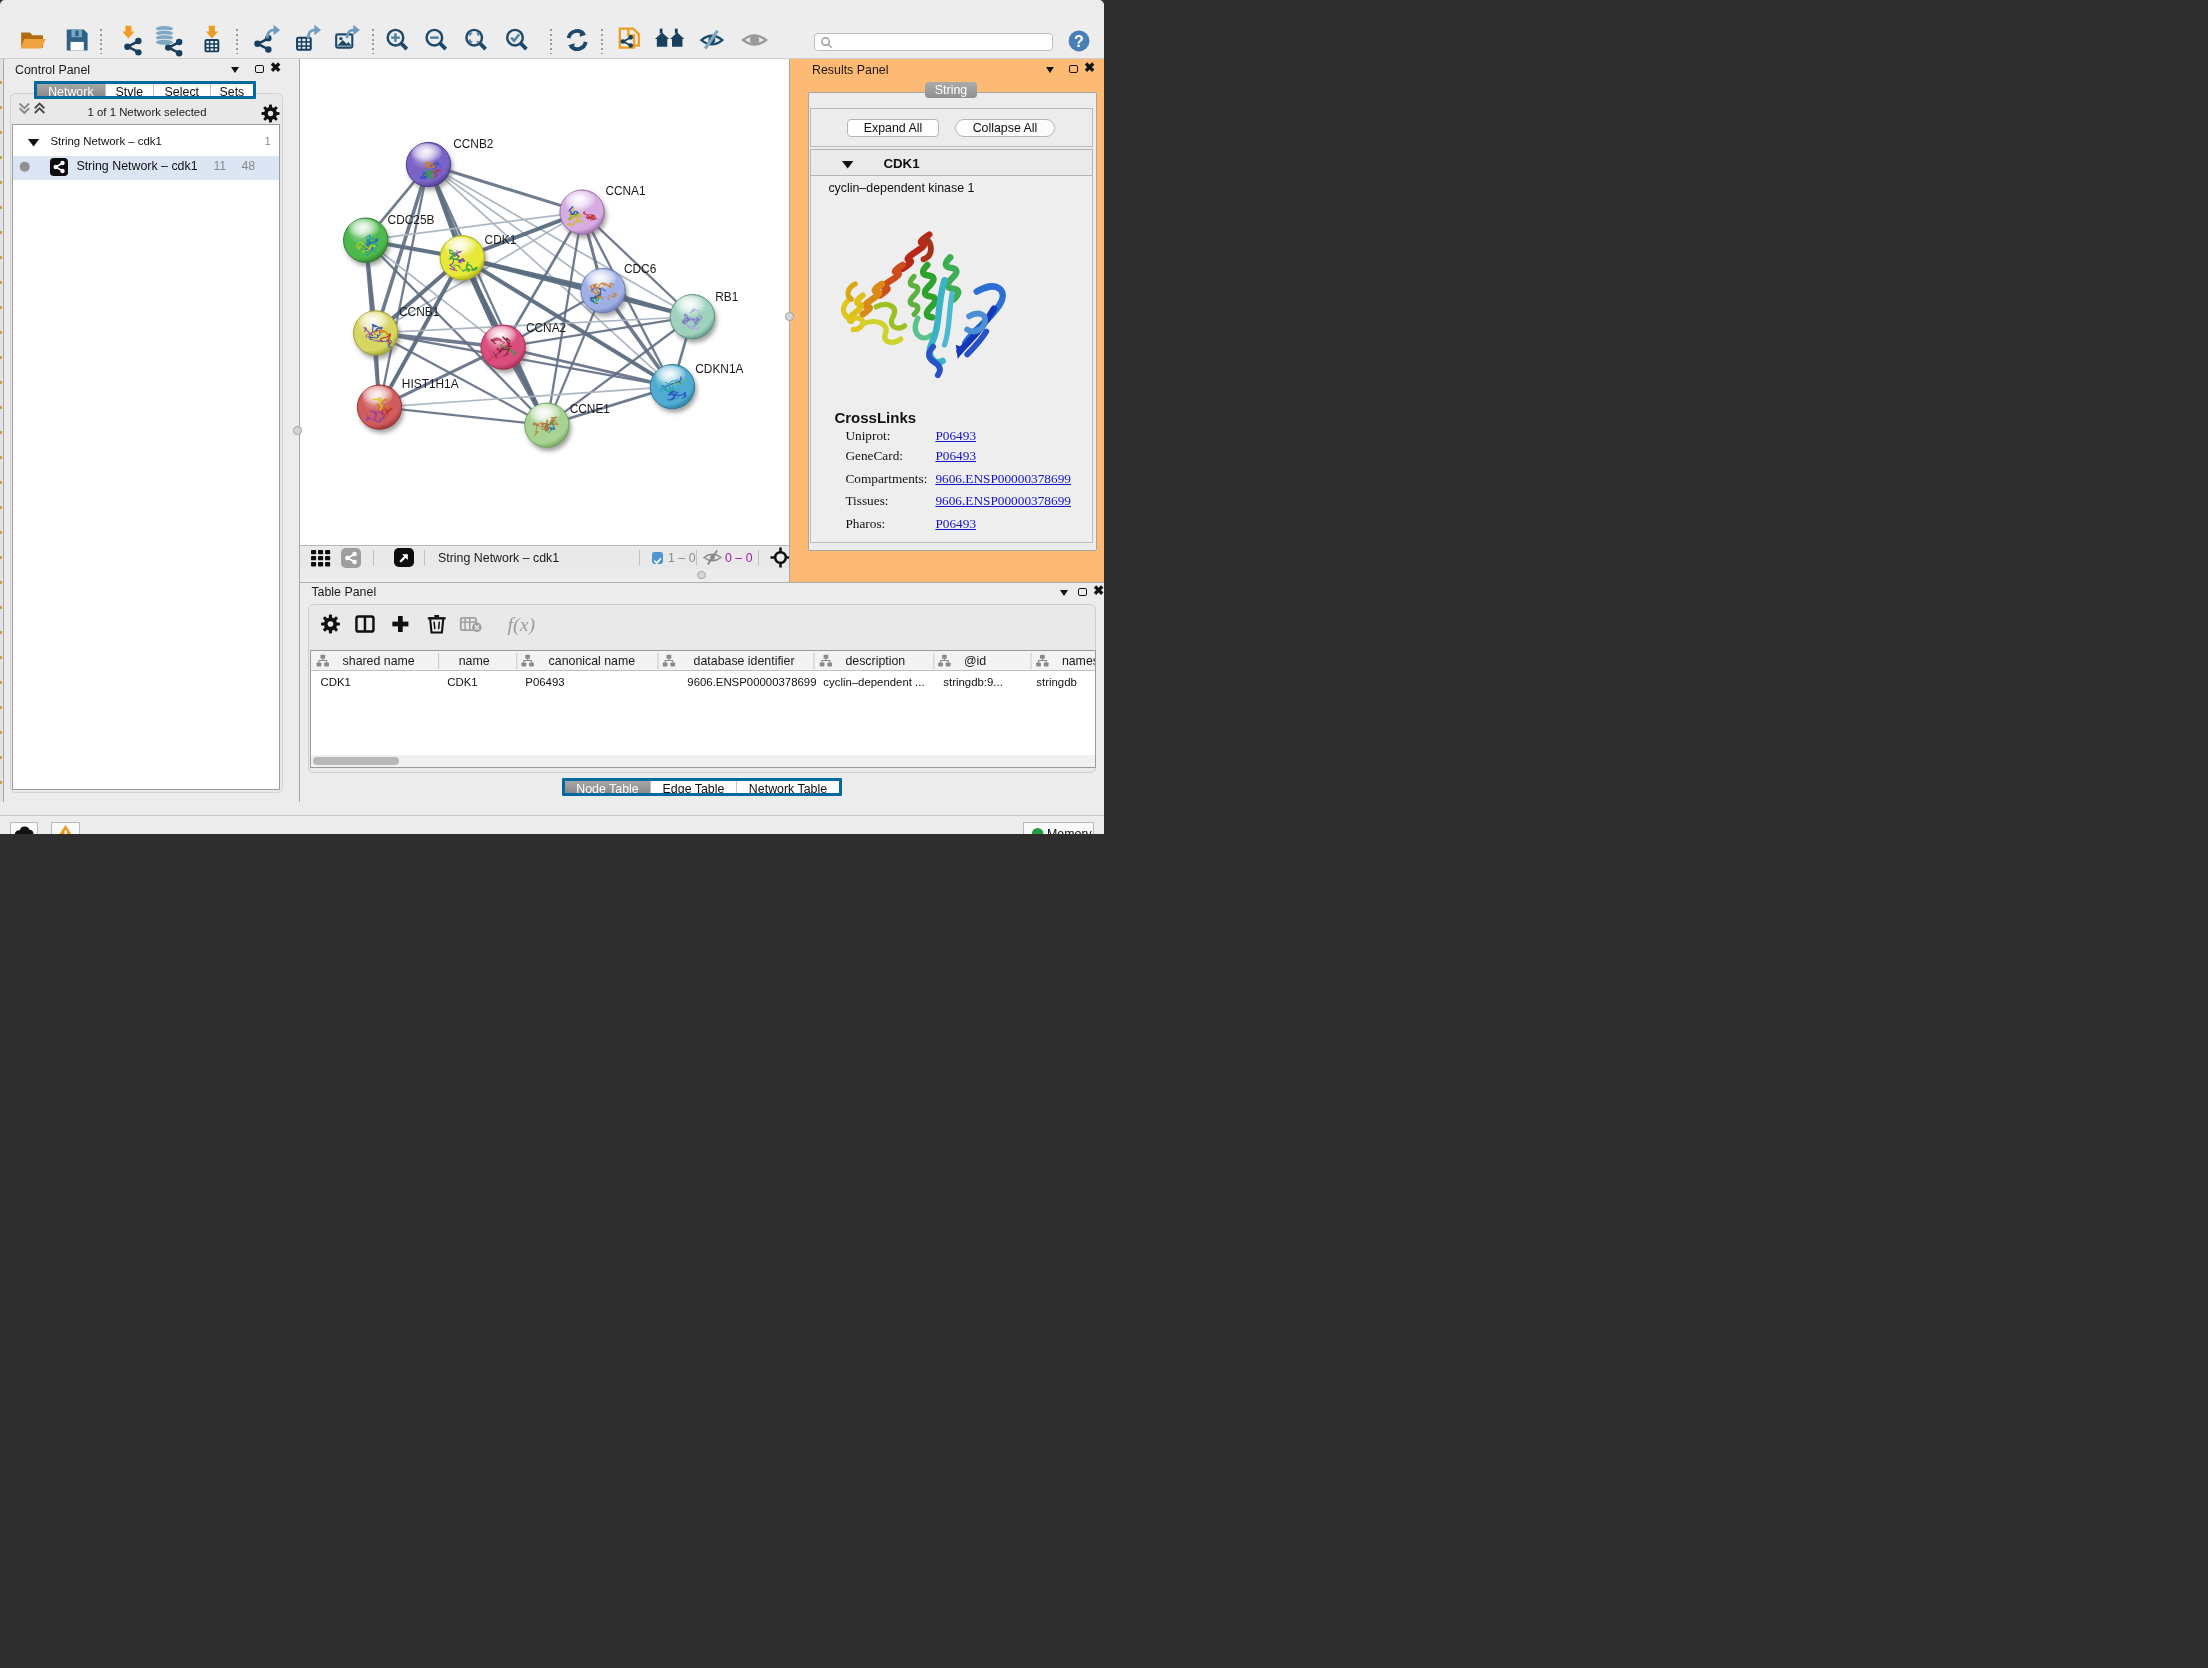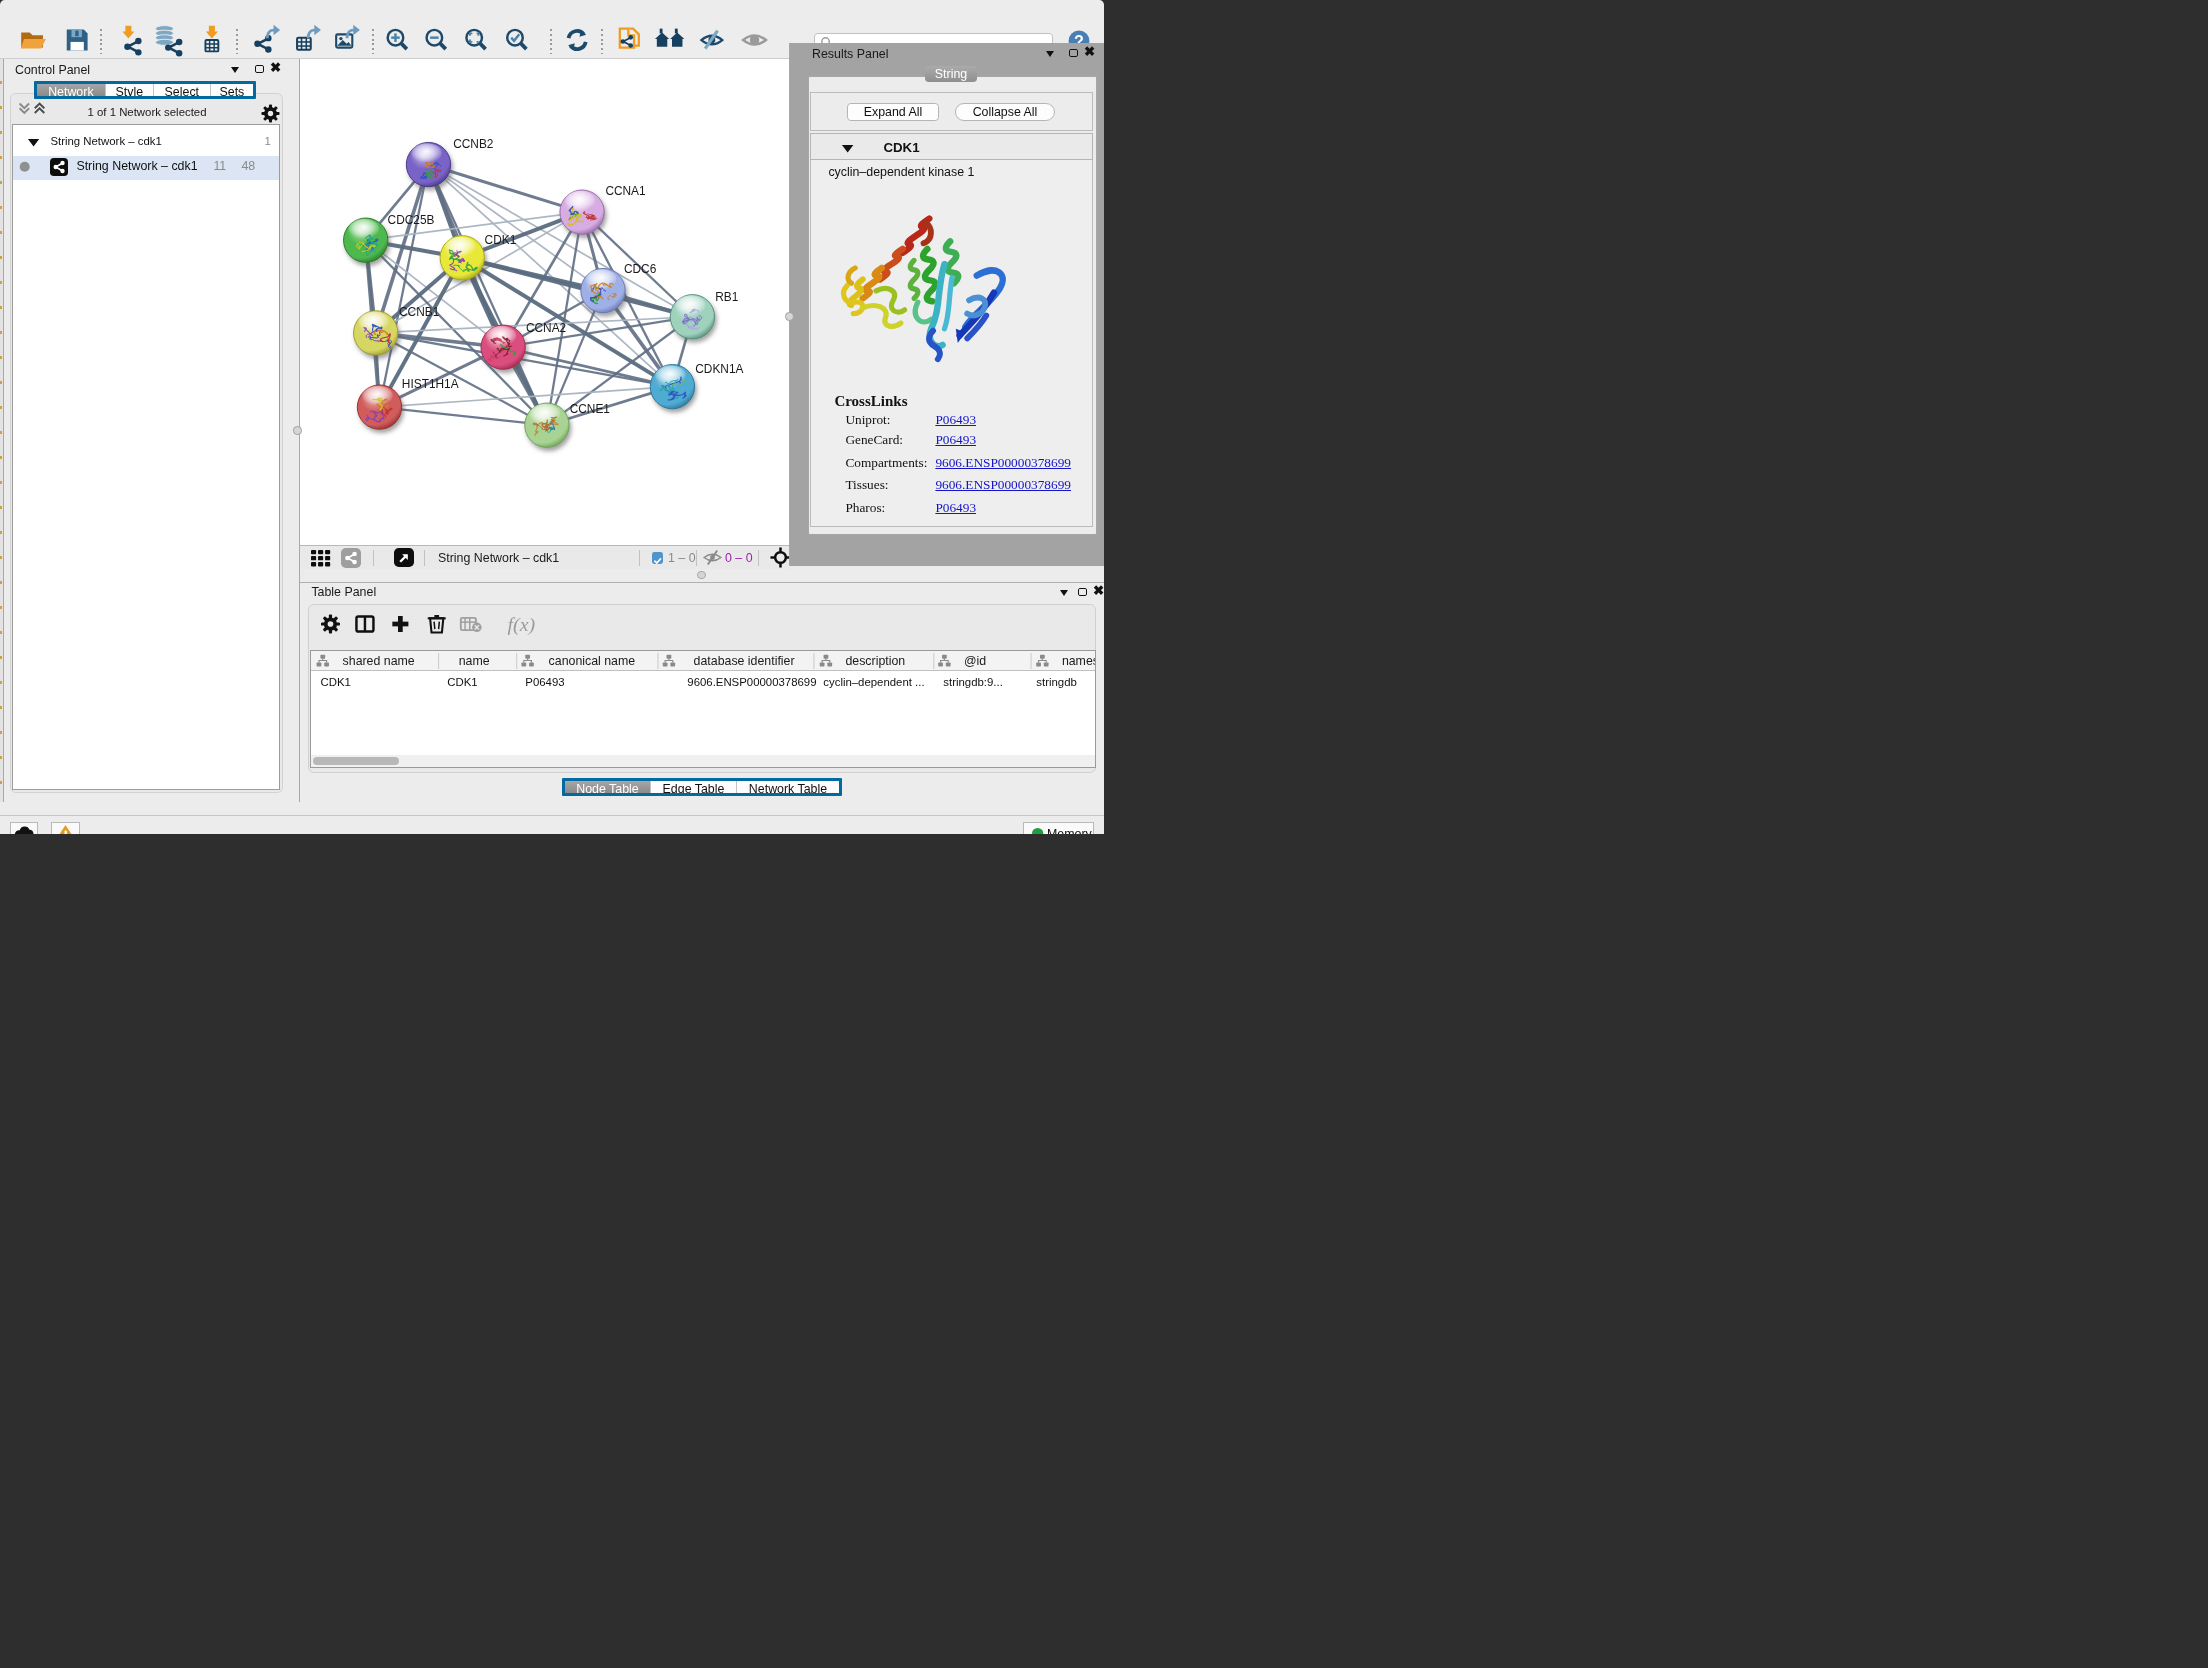--- a/index.html
+++ b/index.html
@@ -26,21 +26,21 @@
 .seg div:last-child { border-right:none; }
 .seg div.sel { background:linear-gradient(#a6a6a6,#8b8b8b); color:#fff; }
 #netbox { position:absolute; left:9.5px; top:34px; width:273px; height:700px; background:#e9e9e9; border:1px solid #d2d2d2; border-radius:5.7px; }
 #netlist { position:absolute; left:1.9px; top:29.5px; width:268px; height:666px; background:#fff; border:1px solid #9c9c9c; }
 
 #netview { position:absolute; left:300px; top:59px; width:490px; height:486px; background:#fff; }
 #netbar { position:absolute; left:300px; top:545px; width:490px; height:24px; background:#e9e9e9; border-top:1px solid #b8b8b8; }
 #netgap { position:absolute; left:300px; top:569px; width:490px; height:13.3px; background:#ececec; }
 .vsep { position:absolute; top:3.8px; width:1px; height:16px; background:#c2c2c2; }
 
-#rpanel { position:absolute; left:789px; top:43px; width:315px; height:523px; background:#a3a3a3; border-left:1px solid #a8a8a8; }
+#rpanel { position:absolute; left:789px; top:59px; width:315px; height:523px; background:#fdba74; border-left:1px solid #a8a8a8; }
 
 #tpanel { position:absolute; left:300px; top:582px; width:805px; height:220px; background:#ececec; border-top:1px solid #b0b0b0; }
 
 #sbar { position:absolute; left:0; top:802px; width:1104px; height:44px; background:#ececec; border-top:1px solid #c6c6c6;margin-top:13px; }
 .sbtn { position:absolute; background:#fafafa; border:1px solid #b9b9b9; }
 
 #lstrip { position:absolute; left:0; top:59px; width:3.8px; height:743px; background:#e3e3e3; border-right:1px solid #a8a8a8; }
 #lstripdots { position:absolute; left:0; top:59px; width:2.4px; height:743px; background:repeating-linear-gradient(180deg, rgba(0,0,0,0) 0 22px, #d1a23a 22px 25px); }
 .txt { position:absolute; white-space:nowrap; }
 </style>
@@ -610,21 +610,21 @@
 <path d="M 88,96 C 80,112 92,122 102,114" fill="none" stroke="#57c28a" stroke-width="5.5" stroke-linecap="round"></path>
 <path d="M 116,56 C 108,82 112,104 102,124 C 97,136 106,146 114,141" fill="none" stroke="#3bb3c4" stroke-width="6.8" stroke-linecap="round"></path>
 <path d="M 124,70 C 120,92 122,108 116,124" fill="none" stroke="#49b9d4" stroke-width="5.5" stroke-linecap="round"></path>
 <path d="M 150,68 C 170,56 184,66 174,82 C 162,100 146,108 138,122" fill="none" stroke="#2b6fd4" stroke-width="6.8" stroke-linecap="round"></path>
 <path d="M 168,86 C 158,104 146,116 132,131" fill="none" stroke="#1537b8" stroke-width="6.8" stroke-linecap="round"></path>
 <path d="M 128,124 L 138,128 L 130,139 Z" fill="#1537b8"></path>
 <path d="M 104,126 q -9,10 1,16 q 10,6 4,14" fill="none" stroke="#2753c9" stroke-width="6.2" stroke-linecap="round"></path>
 <path d="M 142,94 C 152,88 162,92 158,102 C 154,110 146,112 140,108" fill="none" stroke="#4b8fd4" stroke-width="6.2" stroke-linecap="round"></path>
 <path d="M 160,110 C 154,120 146,128 140,134" fill="none" stroke="#2a52c8" stroke-width="6.2" stroke-linecap="round"></path>
       </svg>
-      <div class="txt" style="left:23px; top:233px; font-family:Liberation Serif, serif; font-size:15px; font-weight:bold; color:#111;">CrossLinks</div>
+      <div class="txt" style="left:23px; top:233px; font-family:Liberation Sans, sans-serif; font-size:15px; font-weight:bold; color:#111;">CrossLinks</div>
       <div class="txt" style="left:34px; top:252px; font-family:'Liberation Serif',serif; font-size:13.3px; color:#111;">Uniprot:</div>
       <div class="txt" style="left:124px; top:252px; font-family:'Liberation Serif',serif; font-size:13.3px; color:#1414c8; text-decoration:underline;">P06493</div>
       <div class="txt" style="left:34px; top:272px; font-family:'Liberation Serif',serif; font-size:13.3px; color:#111;">GeneCard:</div>
       <div class="txt" style="left:124px; top:272px; font-family:'Liberation Serif',serif; font-size:13.3px; color:#1414c8; text-decoration:underline;">P06493</div>
       <div class="txt" style="left:34px; top:295px; font-family:'Liberation Serif',serif; font-size:13.3px; color:#111;">Compartments:</div>
       <div class="txt" style="left:124px; top:295px; font-family:'Liberation Serif',serif; font-size:13.3px; color:#1414c8; text-decoration:underline;">9606.ENSP00000378699</div>
       <div class="txt" style="left:34px; top:317px; font-family:'Liberation Serif',serif; font-size:13.3px; color:#111;">Tissues:</div>
       <div class="txt" style="left:124px; top:317px; font-family:'Liberation Serif',serif; font-size:13.3px; color:#1414c8; text-decoration:underline;">9606.ENSP00000378699</div>
       <div class="txt" style="left:34px; top:340px; font-family:'Liberation Serif',serif; font-size:13.3px; color:#111;">Pharos:</div>
       <div class="txt" style="left:124px; top:340px; font-family:'Liberation Serif',serif; font-size:13.3px; color:#1414c8; text-decoration:underline;">P06493</div>

